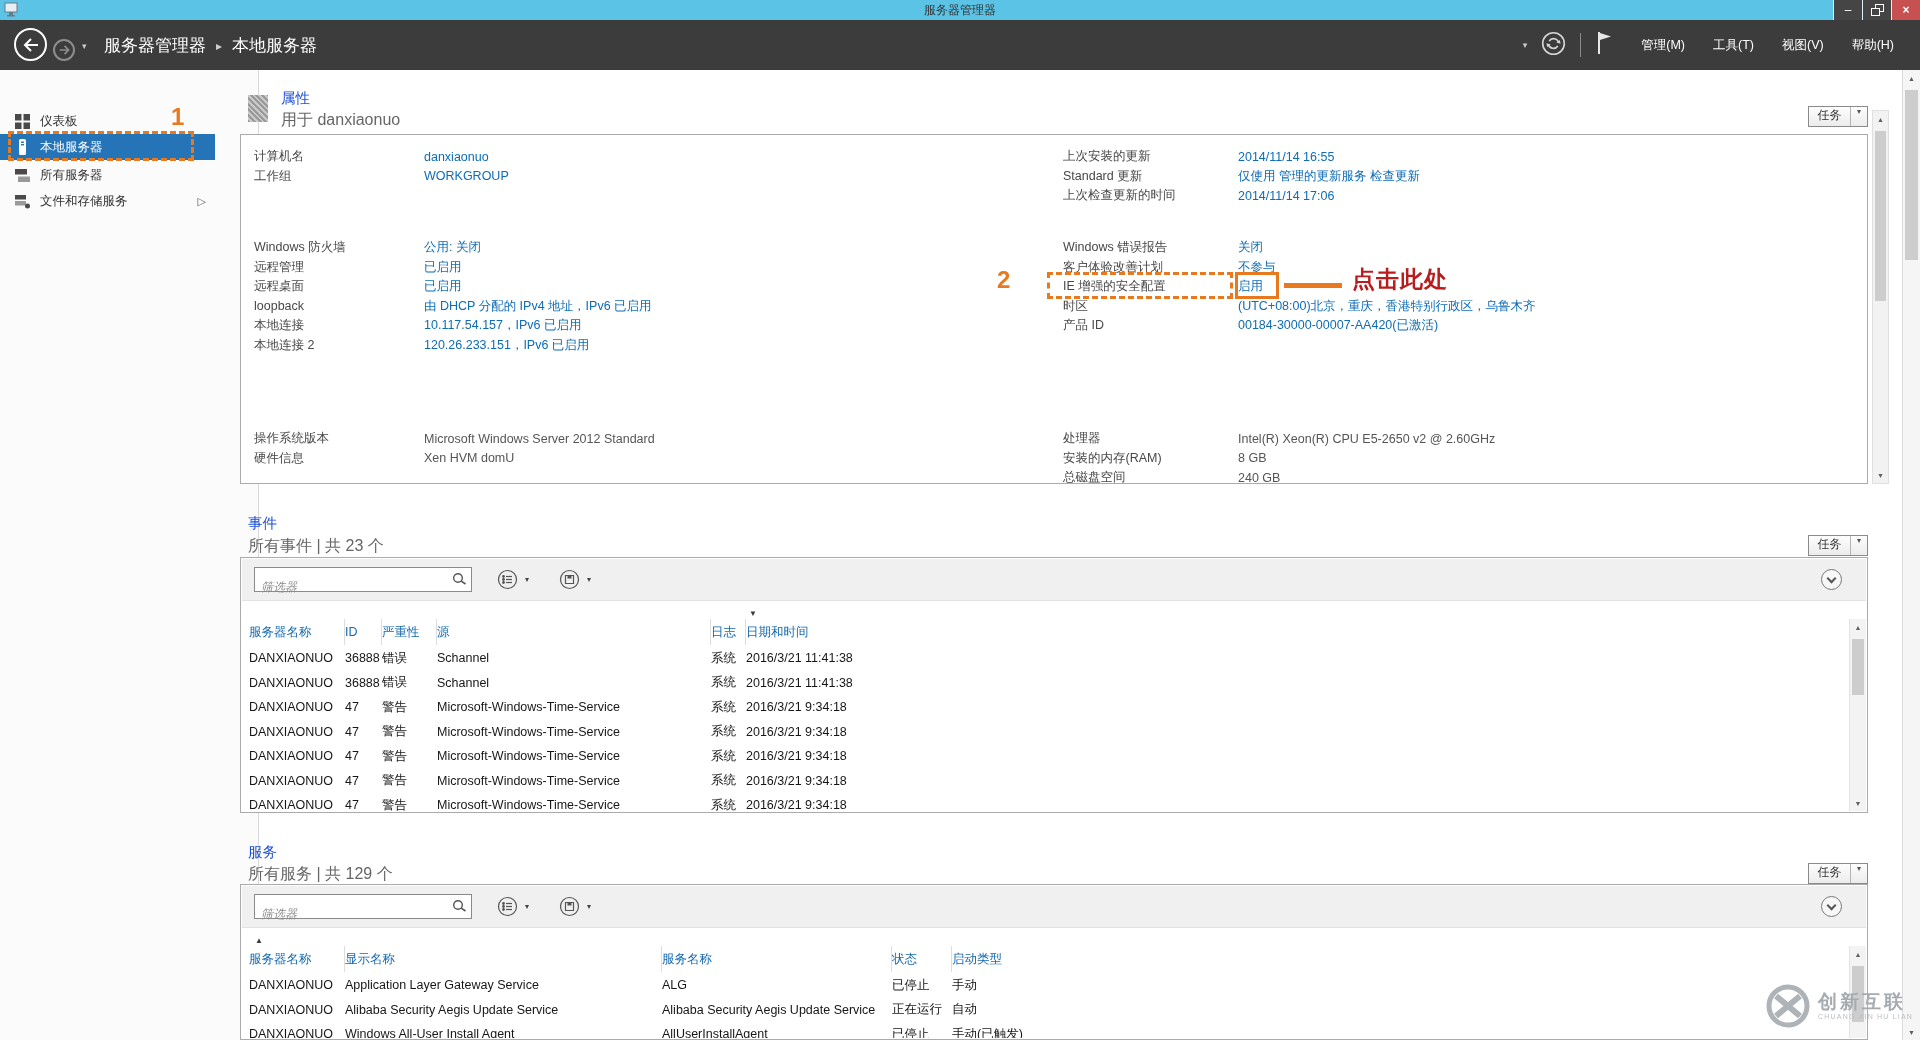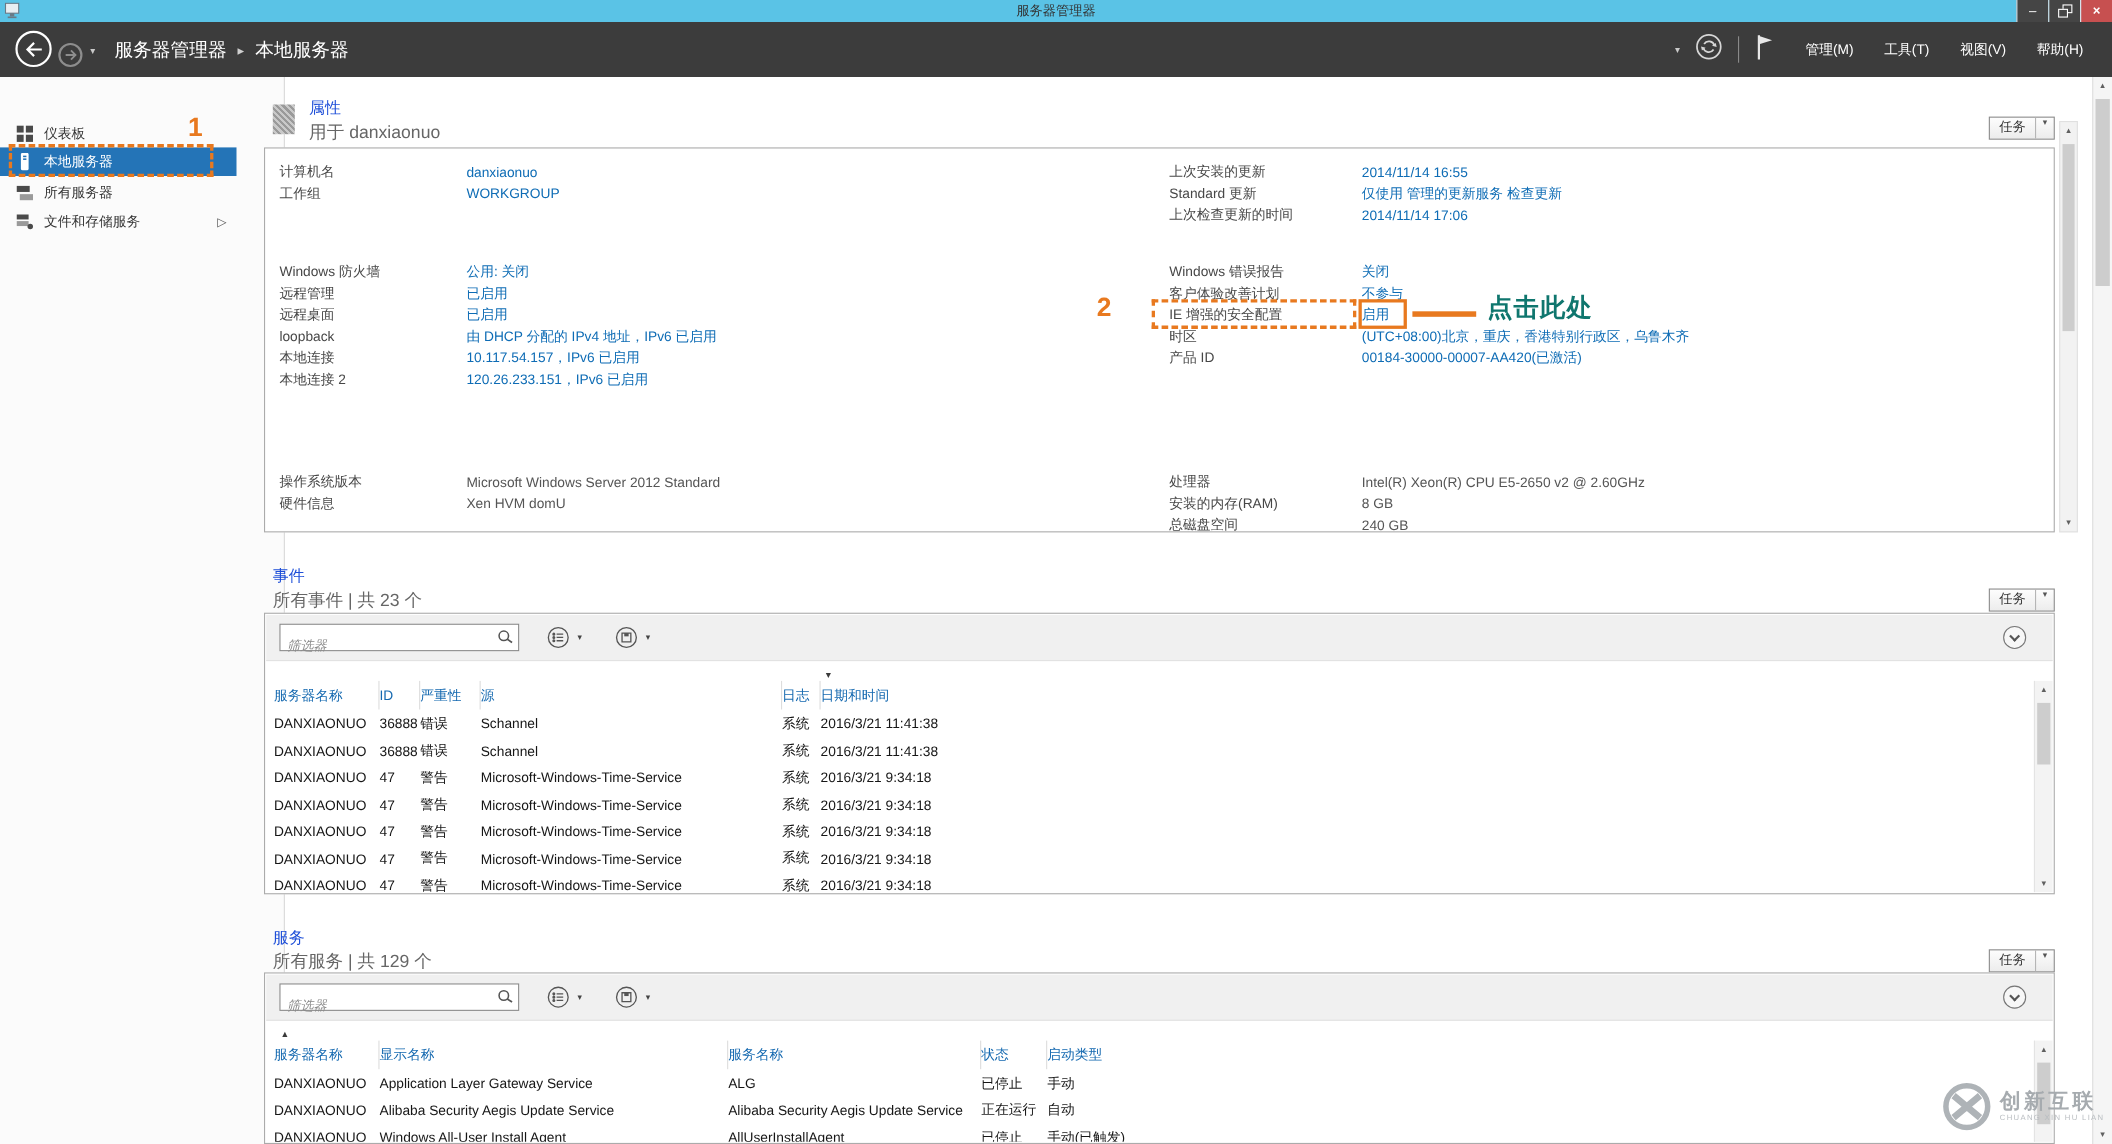--- a/index.html
+++ b/index.html
@@ -114,21 +114,21 @@
 
   
   .ann{position:absolute;z-index:50;pointer-events:none}
   .ann-num{font-size:24px;font-weight:bold;color:#e8791f;text-shadow:0 0 3px #fff,0 0 3px #fff}
   #ann-box-1{left:8px;top:131px;width:186px;height:30px;border:3px dashed #e8791f}
   #ann-num-1{left:171px;top:103px}
   #ann-num-2{left:997px;top:266px}
   #ann-box-label{left:1047px;top:272px;width:186px;height:27px;border:3px dashed #e8791f}
   #ann-box-value{left:1235px;top:272px;width:44px;height:27px;border:3px solid #e8791f}
   #ann-arrow{left:1284px;top:283px;width:58px;height:5px;background:#e8791f}
-  #ann-click{left:1352px;top:264px;font-size:23px;font-weight:bold;color:#0f766e;letter-spacing:1px}
+  #ann-click{left:1352px;top:264px;font-size:23px;font-weight:bold;color:#b91c1c;letter-spacing:1px}
 
   
   #watermark{position:absolute;left:1766px;top:984px;display:flex;align-items:center;gap:8px}
   .wm-name{font-size:19px;font-weight:bold;color:#a6abaf;letter-spacing:3px;line-height:1.1}
   .wm-sub{font-size:7px;color:#b9bdc1;letter-spacing:1.2px}
 </style>
 </head>
 <body>
 
 <div class="stage">

